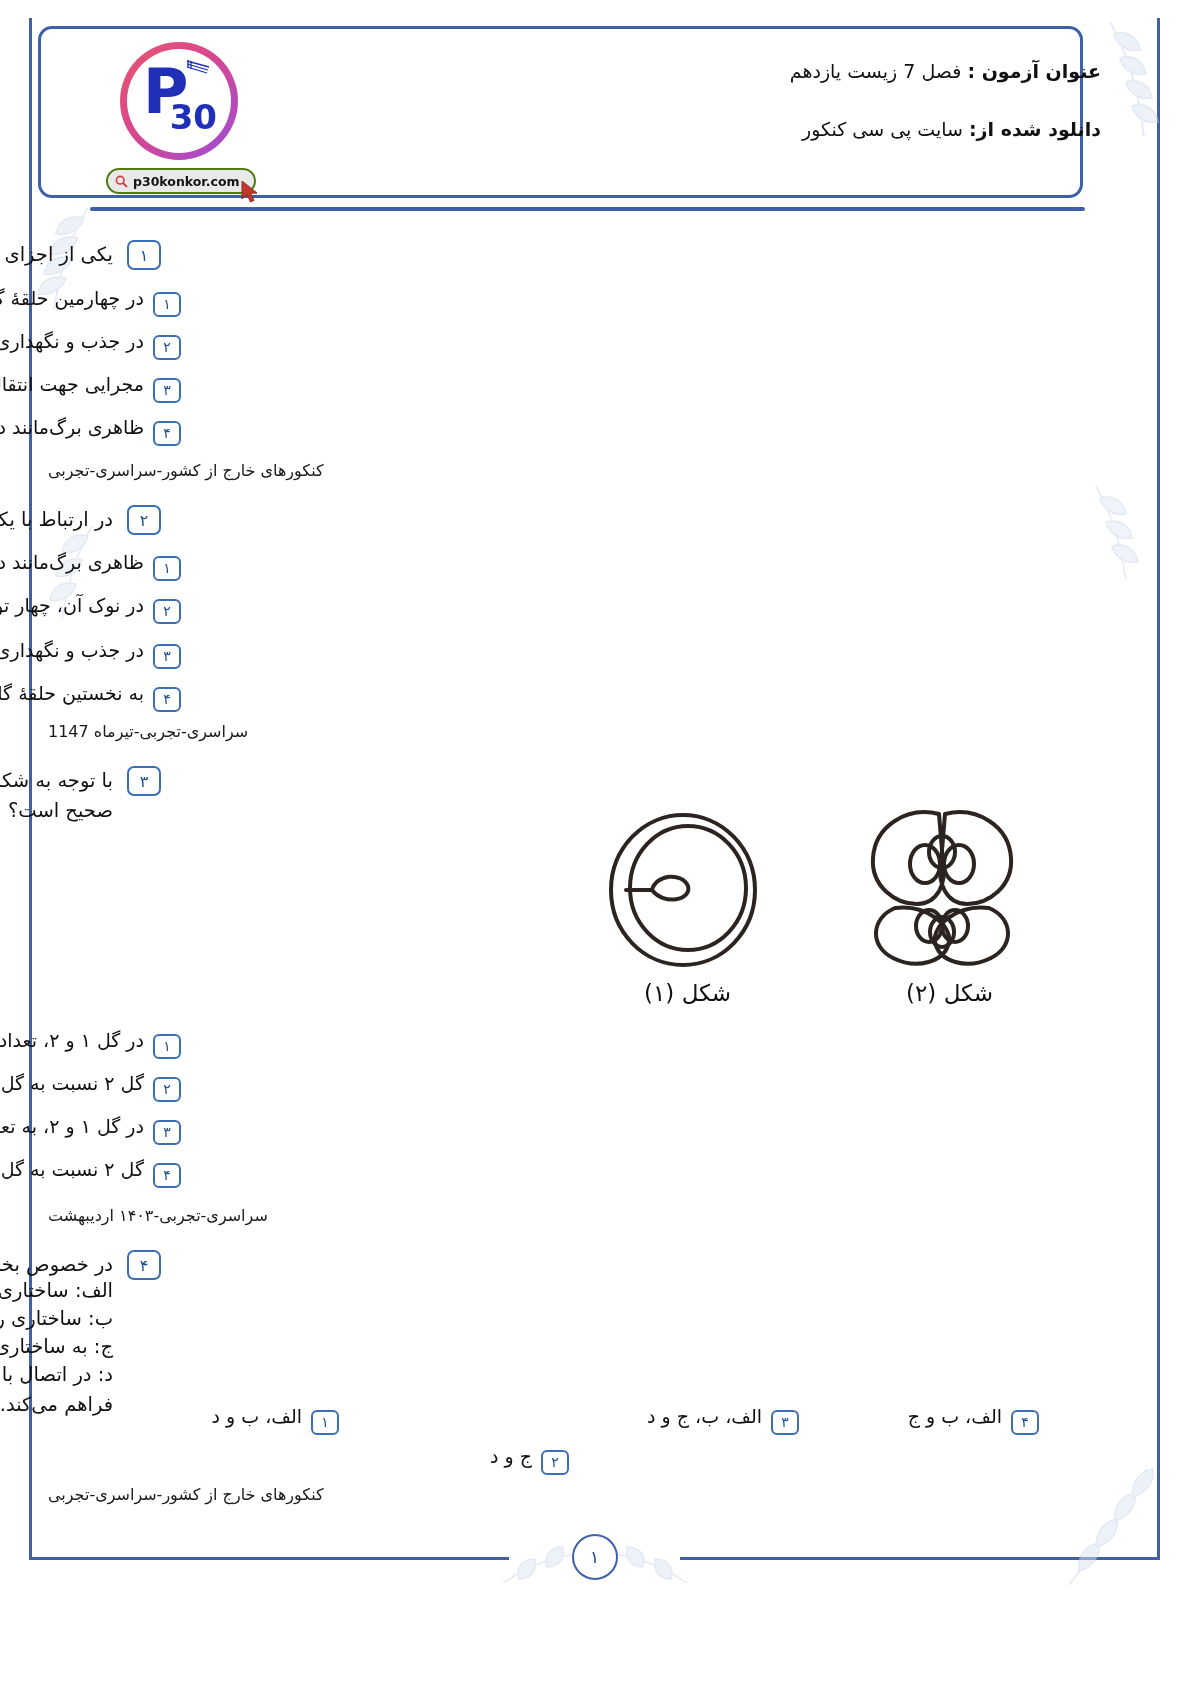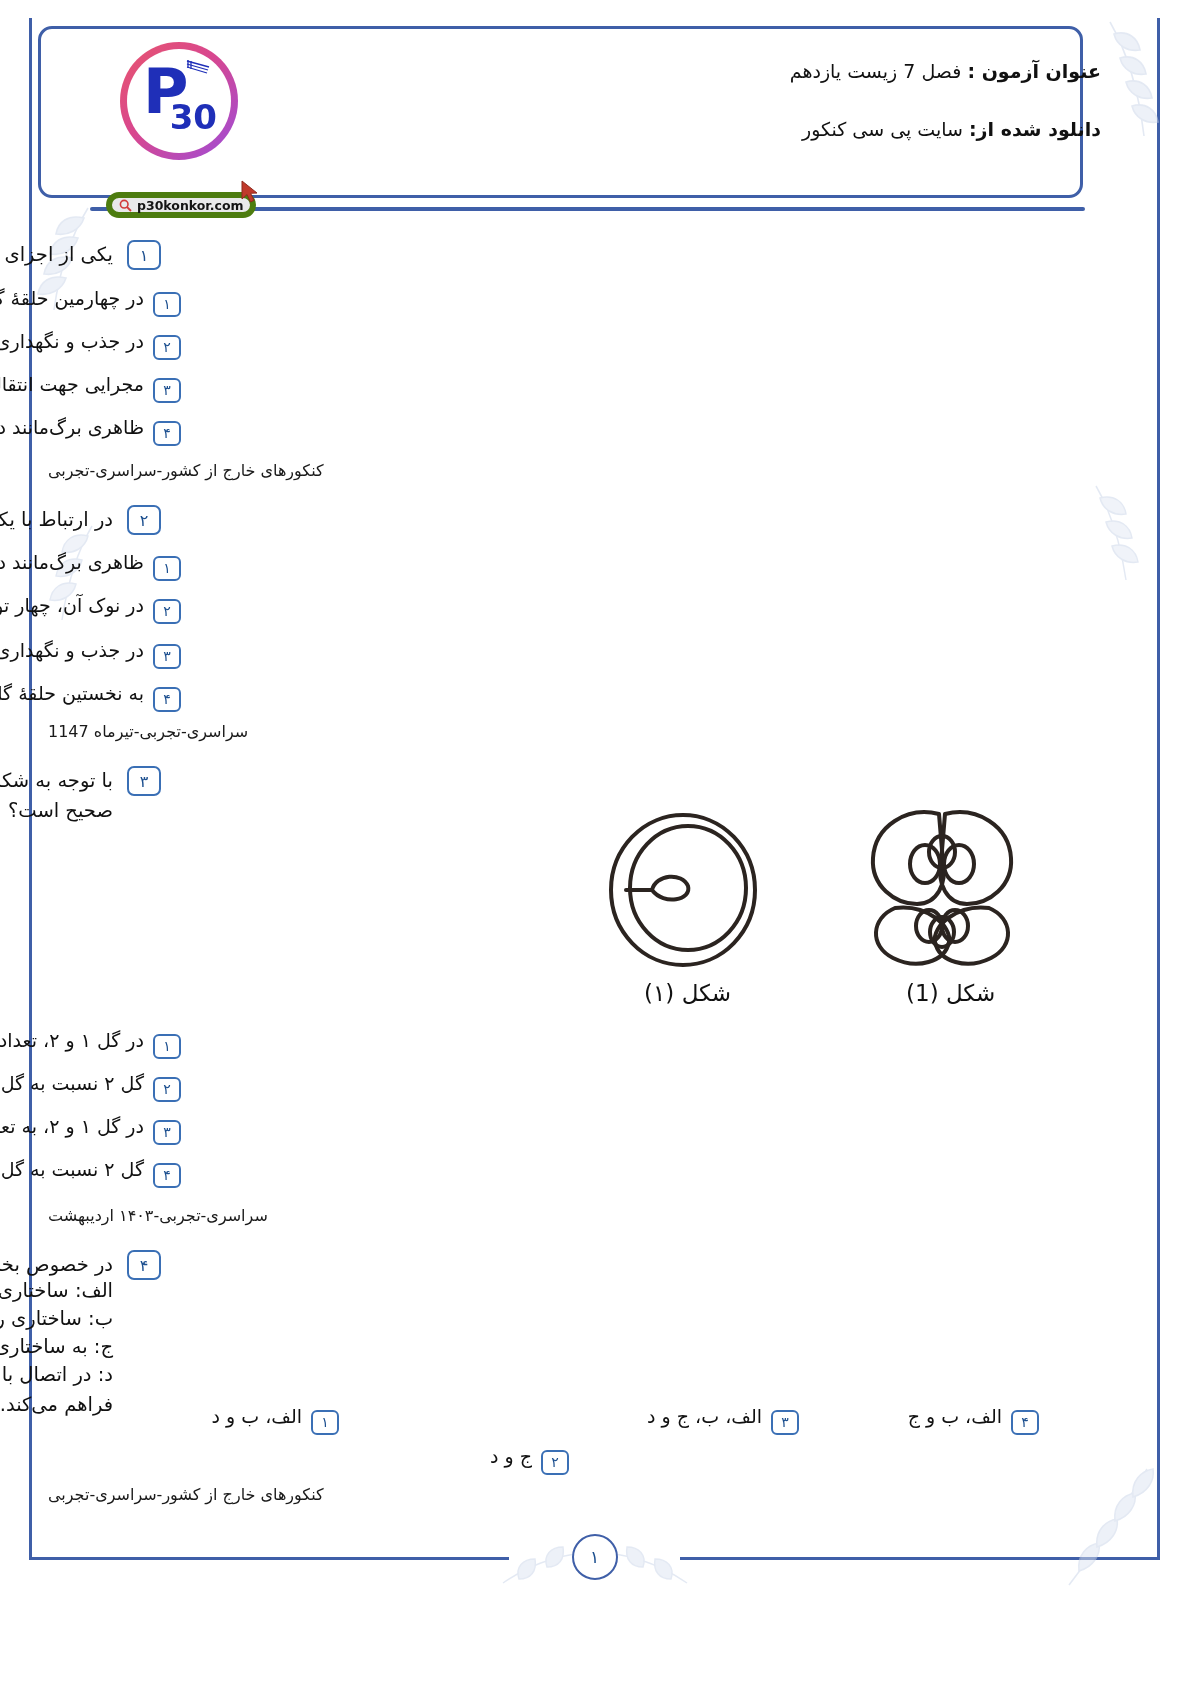--- a/index.html
+++ b/index.html
@@ -66,26 +66,25 @@
     position:absolute;right:14px;bottom:16px;
   }
   .logo-book{
     position:absolute;right:20px;top:10px;width:26px;height:22px;
   }
   .url-pill{
     position:absolute;left:8px;top:128px;
     width:150px;height:26px;
     border-radius:13px;
     background:#e9e9ea;
-    border:6px solid #4d7c0f;
+    border:2px solid #4d7c0f;
     display:flex;align-items:center;
     direction:ltr;
     box-sizing:border-box;
     padding-left:7px;
-    margin-top:24px;
   }
   .url-pill .mag{margin-right:5px;display:flex;align-items:center;}
   .url-text{
     font-family:"DejaVu Sans","Liberation Sans",sans-serif;
     font-weight:bold;font-size:12.5px;color:#141414;
   }
   .cursor{position:absolute;left:142px;top:140px;}
 
   
   .hdr-line{
@@ -338,21 +337,21 @@
           <ellipse cx="104" cy="64" rx="15" ry="19"></ellipse>
           <ellipse cx="87" cy="52" rx="13" ry="16"></ellipse>
           <ellipse cx="74" cy="126" rx="13" ry="16"></ellipse>
           <ellipse cx="100" cy="126" rx="13" ry="16"></ellipse>
           <ellipse cx="87" cy="132" rx="12" ry="15"></ellipse>
         </g>
       </svg>
     </div>
 
     <div class="fig-cap" style="left:644px;top:980px;">شکل (۱)</div>
-    <div class="fig-cap" style="left:906px;top:980px;">شکل (1)</div>
+    <div class="fig-cap" style="left:906px;top:980px;">شکل (۲)</div>
 
     <div class="opt" style="right:1008px;top:1029px;">
       <span class="optnum">۱</span><span>در گل ۱ و ۲، تعداد برچه‌ها، بیش از تعداد فضای خالی درون مادگی است.</span>
     </div>
     <div class="opt" style="right:1008px;top:1072px;">
       <span class="optnum">۲</span><span>گل ۲ نسبت به گل ۱، تعداد کلاله کمتری دارد.</span>
     </div>
     <div class="opt" style="right:1008px;top:1115px;">
       <span class="optnum">۳</span><span>در گل ۱ و ۲، به تعداد یکسان تخمک وجود دارد.</span>
     </div>

